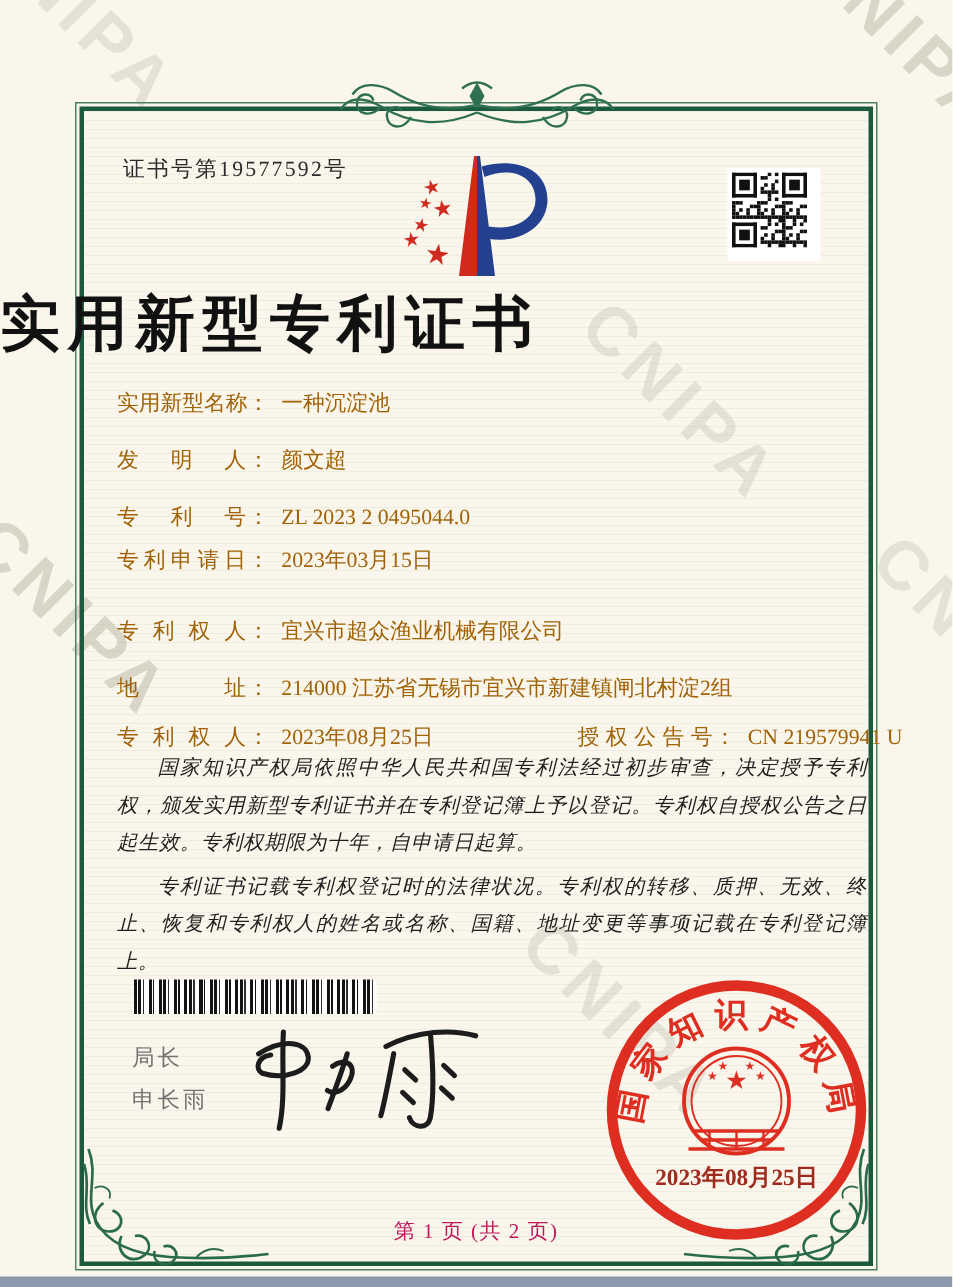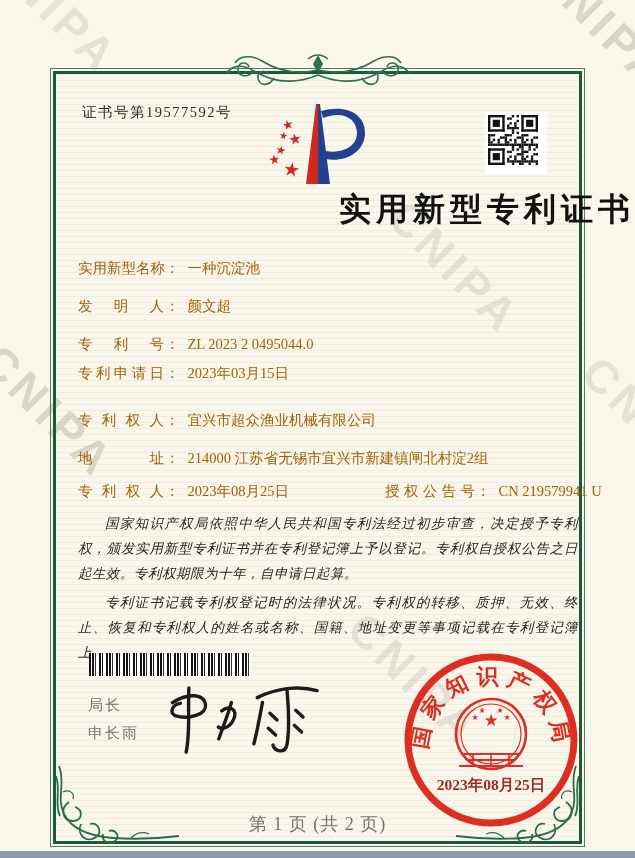--- a/index.html
+++ b/index.html
@@ -16,49 +16,49 @@
   .frame{position:absolute;left:50px;top:68px;width:533px;height:777px;border:1px solid #4c7f63;}
   .frame-inner{position:absolute;inset:2px;border:3px solid #1c5a3d;
       background:repeating-linear-gradient(180deg,rgba(120,160,130,0.10) 0 1px,rgba(0,0,0,0) 1px 6px);}
 
   .bottom-bar{position:absolute;left:0;bottom:0;width:100%;height:7px;background:#8a99ac;}
 
   
   .cert-no{position:absolute;left:82px;top:103px;font-size:14.5px;letter-spacing:1.5px;color:#2b2b2b;}
   .logo{position:absolute;left:268px;top:102px;width:100px;height:86px;}
   .qr{position:absolute;left:485px;top:112px;width:56px;height:56px;background:#fff;padding:3px;}
-  .title{position:absolute;left:0;top:188px;width:100%;text-align:right;font-size:32px;
+  .title{position:absolute;left:0;top:188px;width:100%;text-align:left;font-size:40px;
       font-weight:bold;letter-spacing:5px;color:#111;}
 
   
   .field-row{position:absolute;left:78px;font-size:14.5px;color:#a16207;white-space:nowrap;}
   .flabel{display:inline-block;width:86px;text-align:justify;text-align-last:justify;vertical-align:top;}
   .fcolon{display:inline-block;margin:0 2px 0 1px;}
   .fvalue{display:inline-block;margin-left:6px;}
   .flabel2{display:inline-block;width:90px;text-align:justify;text-align-last:justify;vertical-align:top;}
   .grant-pair{position:absolute;left:307px;top:0;white-space:nowrap;}
 
   
-  .paras{position:absolute;left:78px;top:512px;width:500px;font-size:13.5px;line-height:1.85;
+  .paras{position:absolute;left:78px;top:500px;width:500px;font-size:13.5px;line-height:1.85;
       color:#1f1f1f;font-style:italic;text-align:justify;}
   .paras p{margin:0 0 4px 0;text-indent:2em;letter-spacing:0.5px;}
 
   
   .barcode{position:absolute;left:89px;top:653px;width:162px;height:23px;
       background:repeating-linear-gradient(90deg,#131313 0 2px,#fdfdfd 2px 3px,#131313 3px 5px,#fdfdfd 5px 6px,#303030 6px 7px,#fdfdfd 7px 10px,#131313 10px 12px,#fdfdfd 12px 13px,#131313 13px 14px,#fdfdfd 14px 17px);}
 
   
   .signer{position:absolute;left:88px;font-family:"Liberation Sans","DejaVu Sans",sans-serif;
       font-size:15px;color:#737373;letter-spacing:2px;}
   .signature{position:absolute;left:158px;top:676px;width:178px;height:84px;transform:rotate(-2deg);}
 
   
   .seal{position:absolute;left:401px;top:650px;width:180px;height:180px;opacity:0.95;}
 
-  .footer{position:absolute;left:0;top:812px;width:100%;text-align:center;font-size:18px;color:#737373;letter-spacing:1px;}
+  .footer{position:absolute;left:0;top:812px;width:100%;text-align:center;font-size:14px;color:#be185d;letter-spacing:1px;}
 
   .ornament{position:absolute;pointer-events:none;}
 </style>
 </head>
 <body>
 
 <div class="page">
 
   <div class="wm" style="left:-30px;top:-20px;">CNIPA</div>
   <div class="wm dark" style="left:520px;top:-4px;">CNIPA</div>

